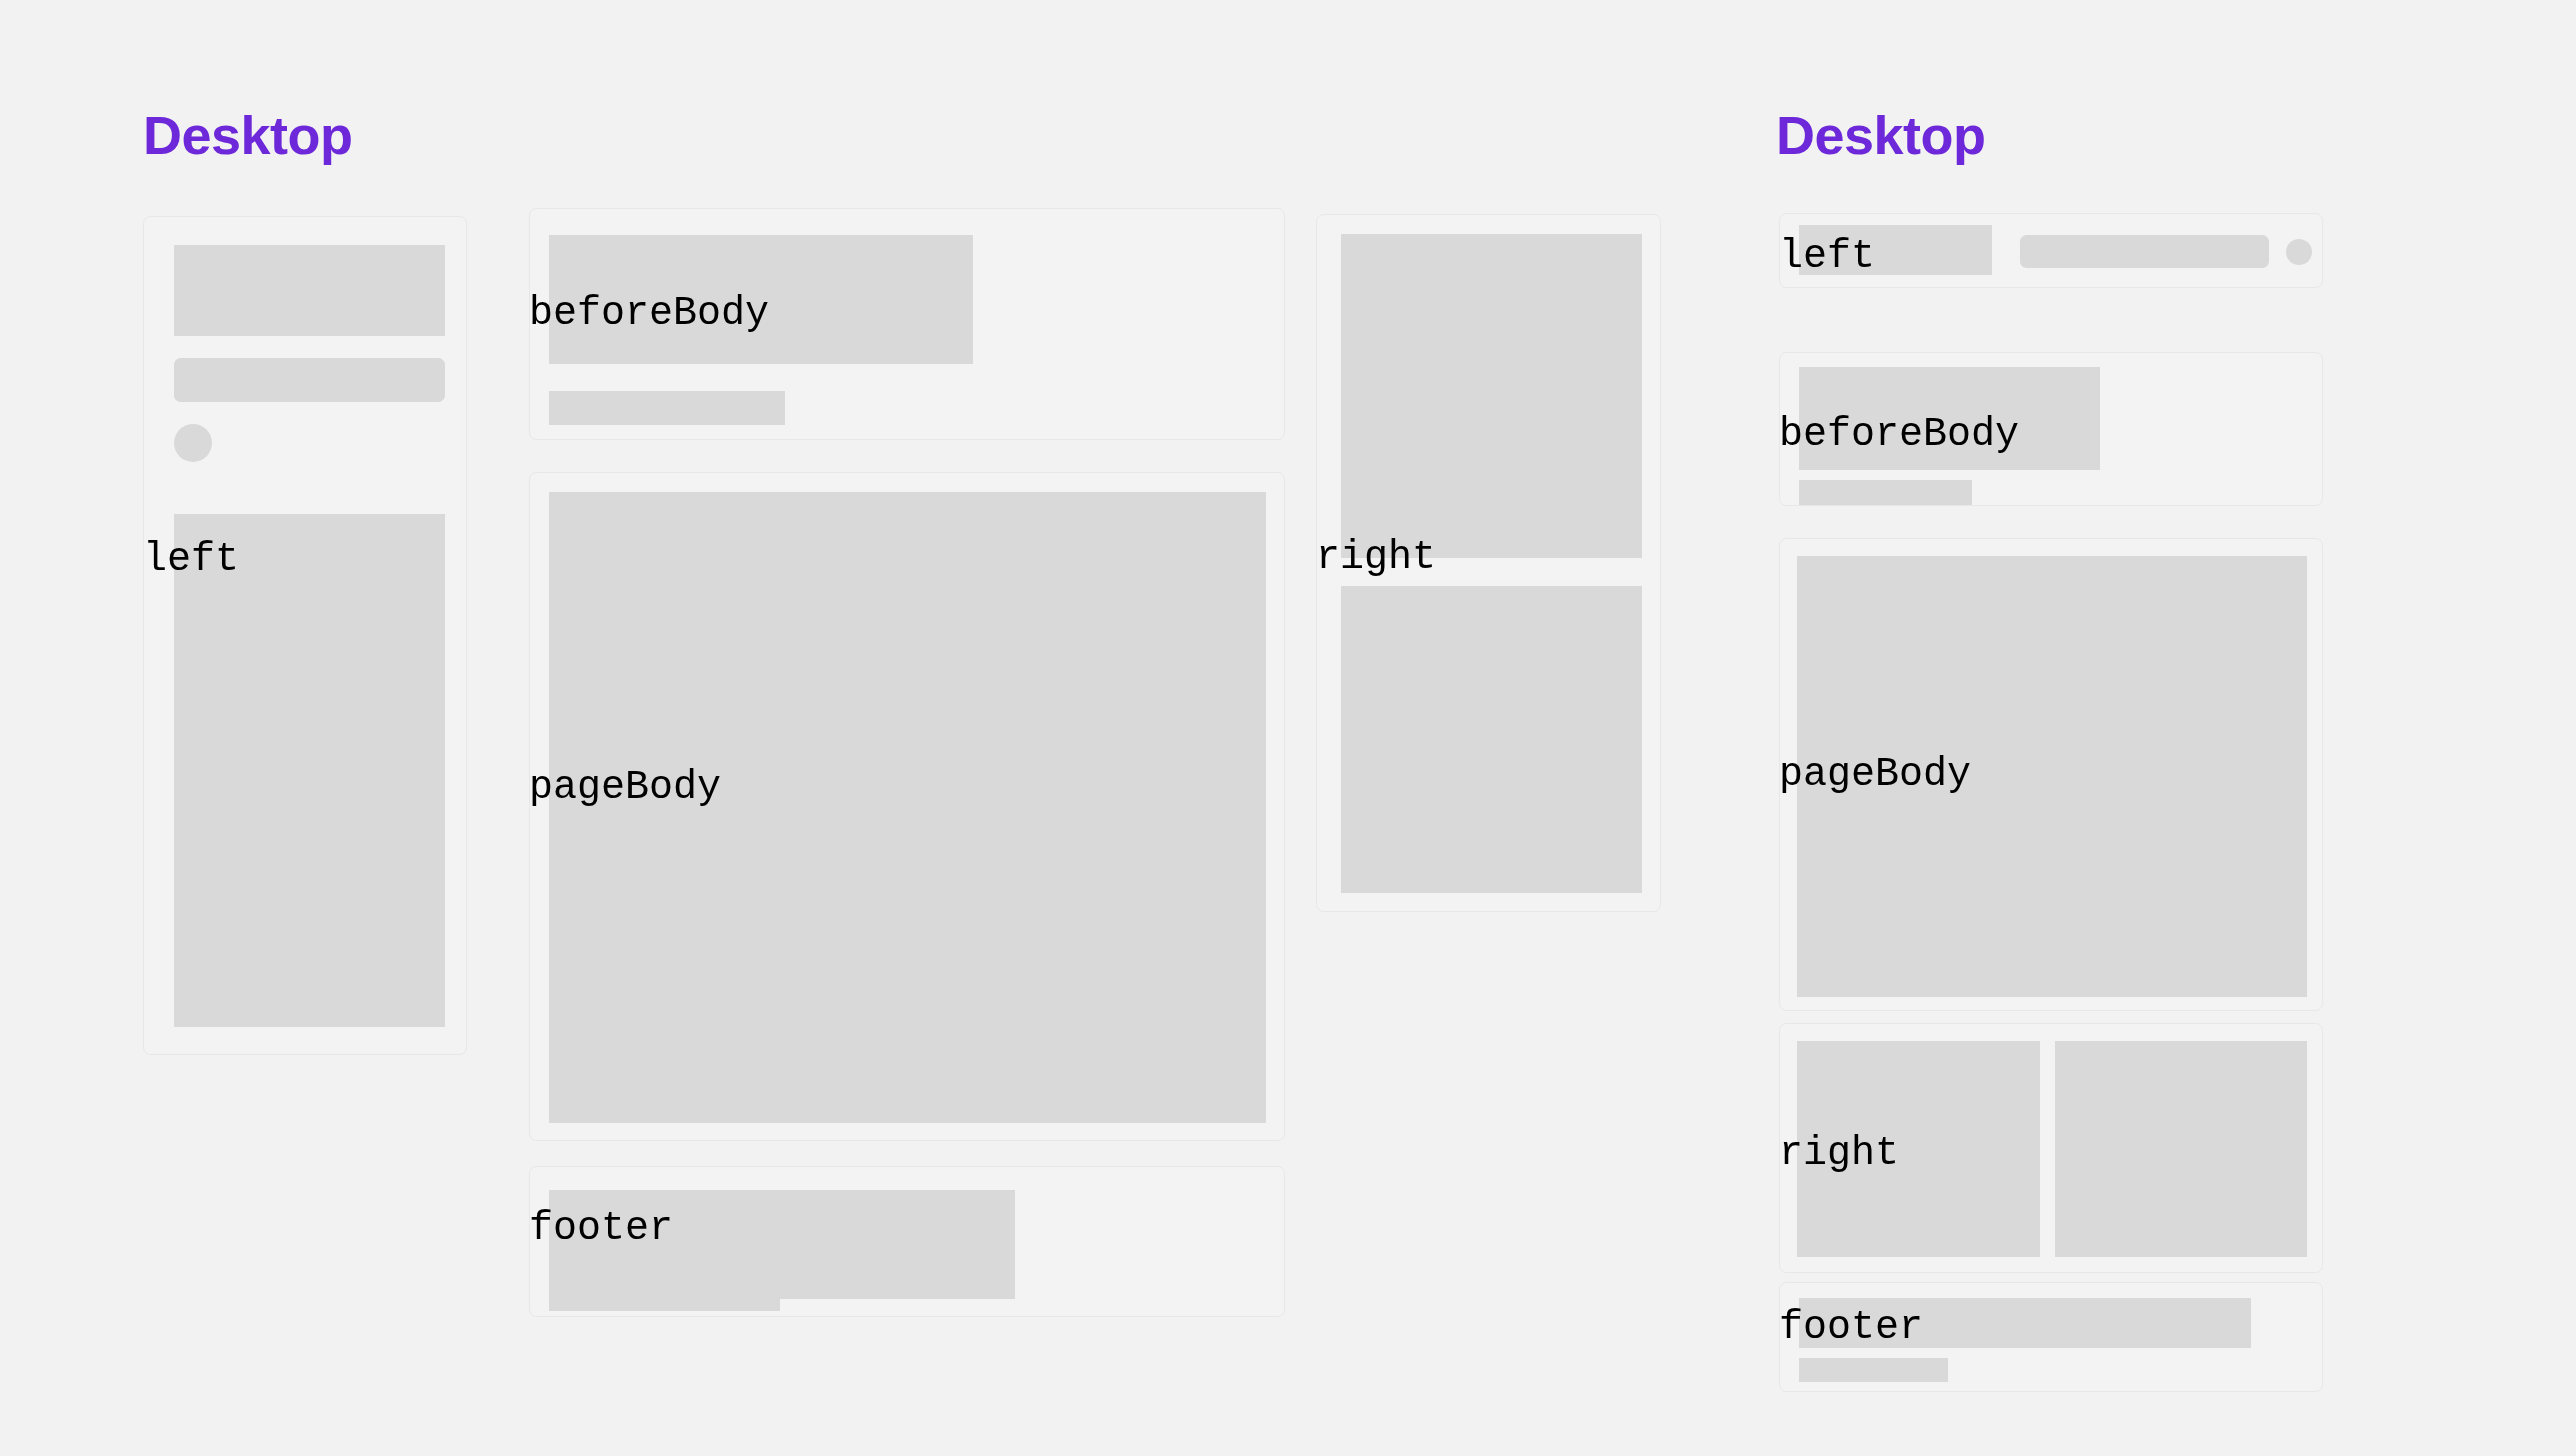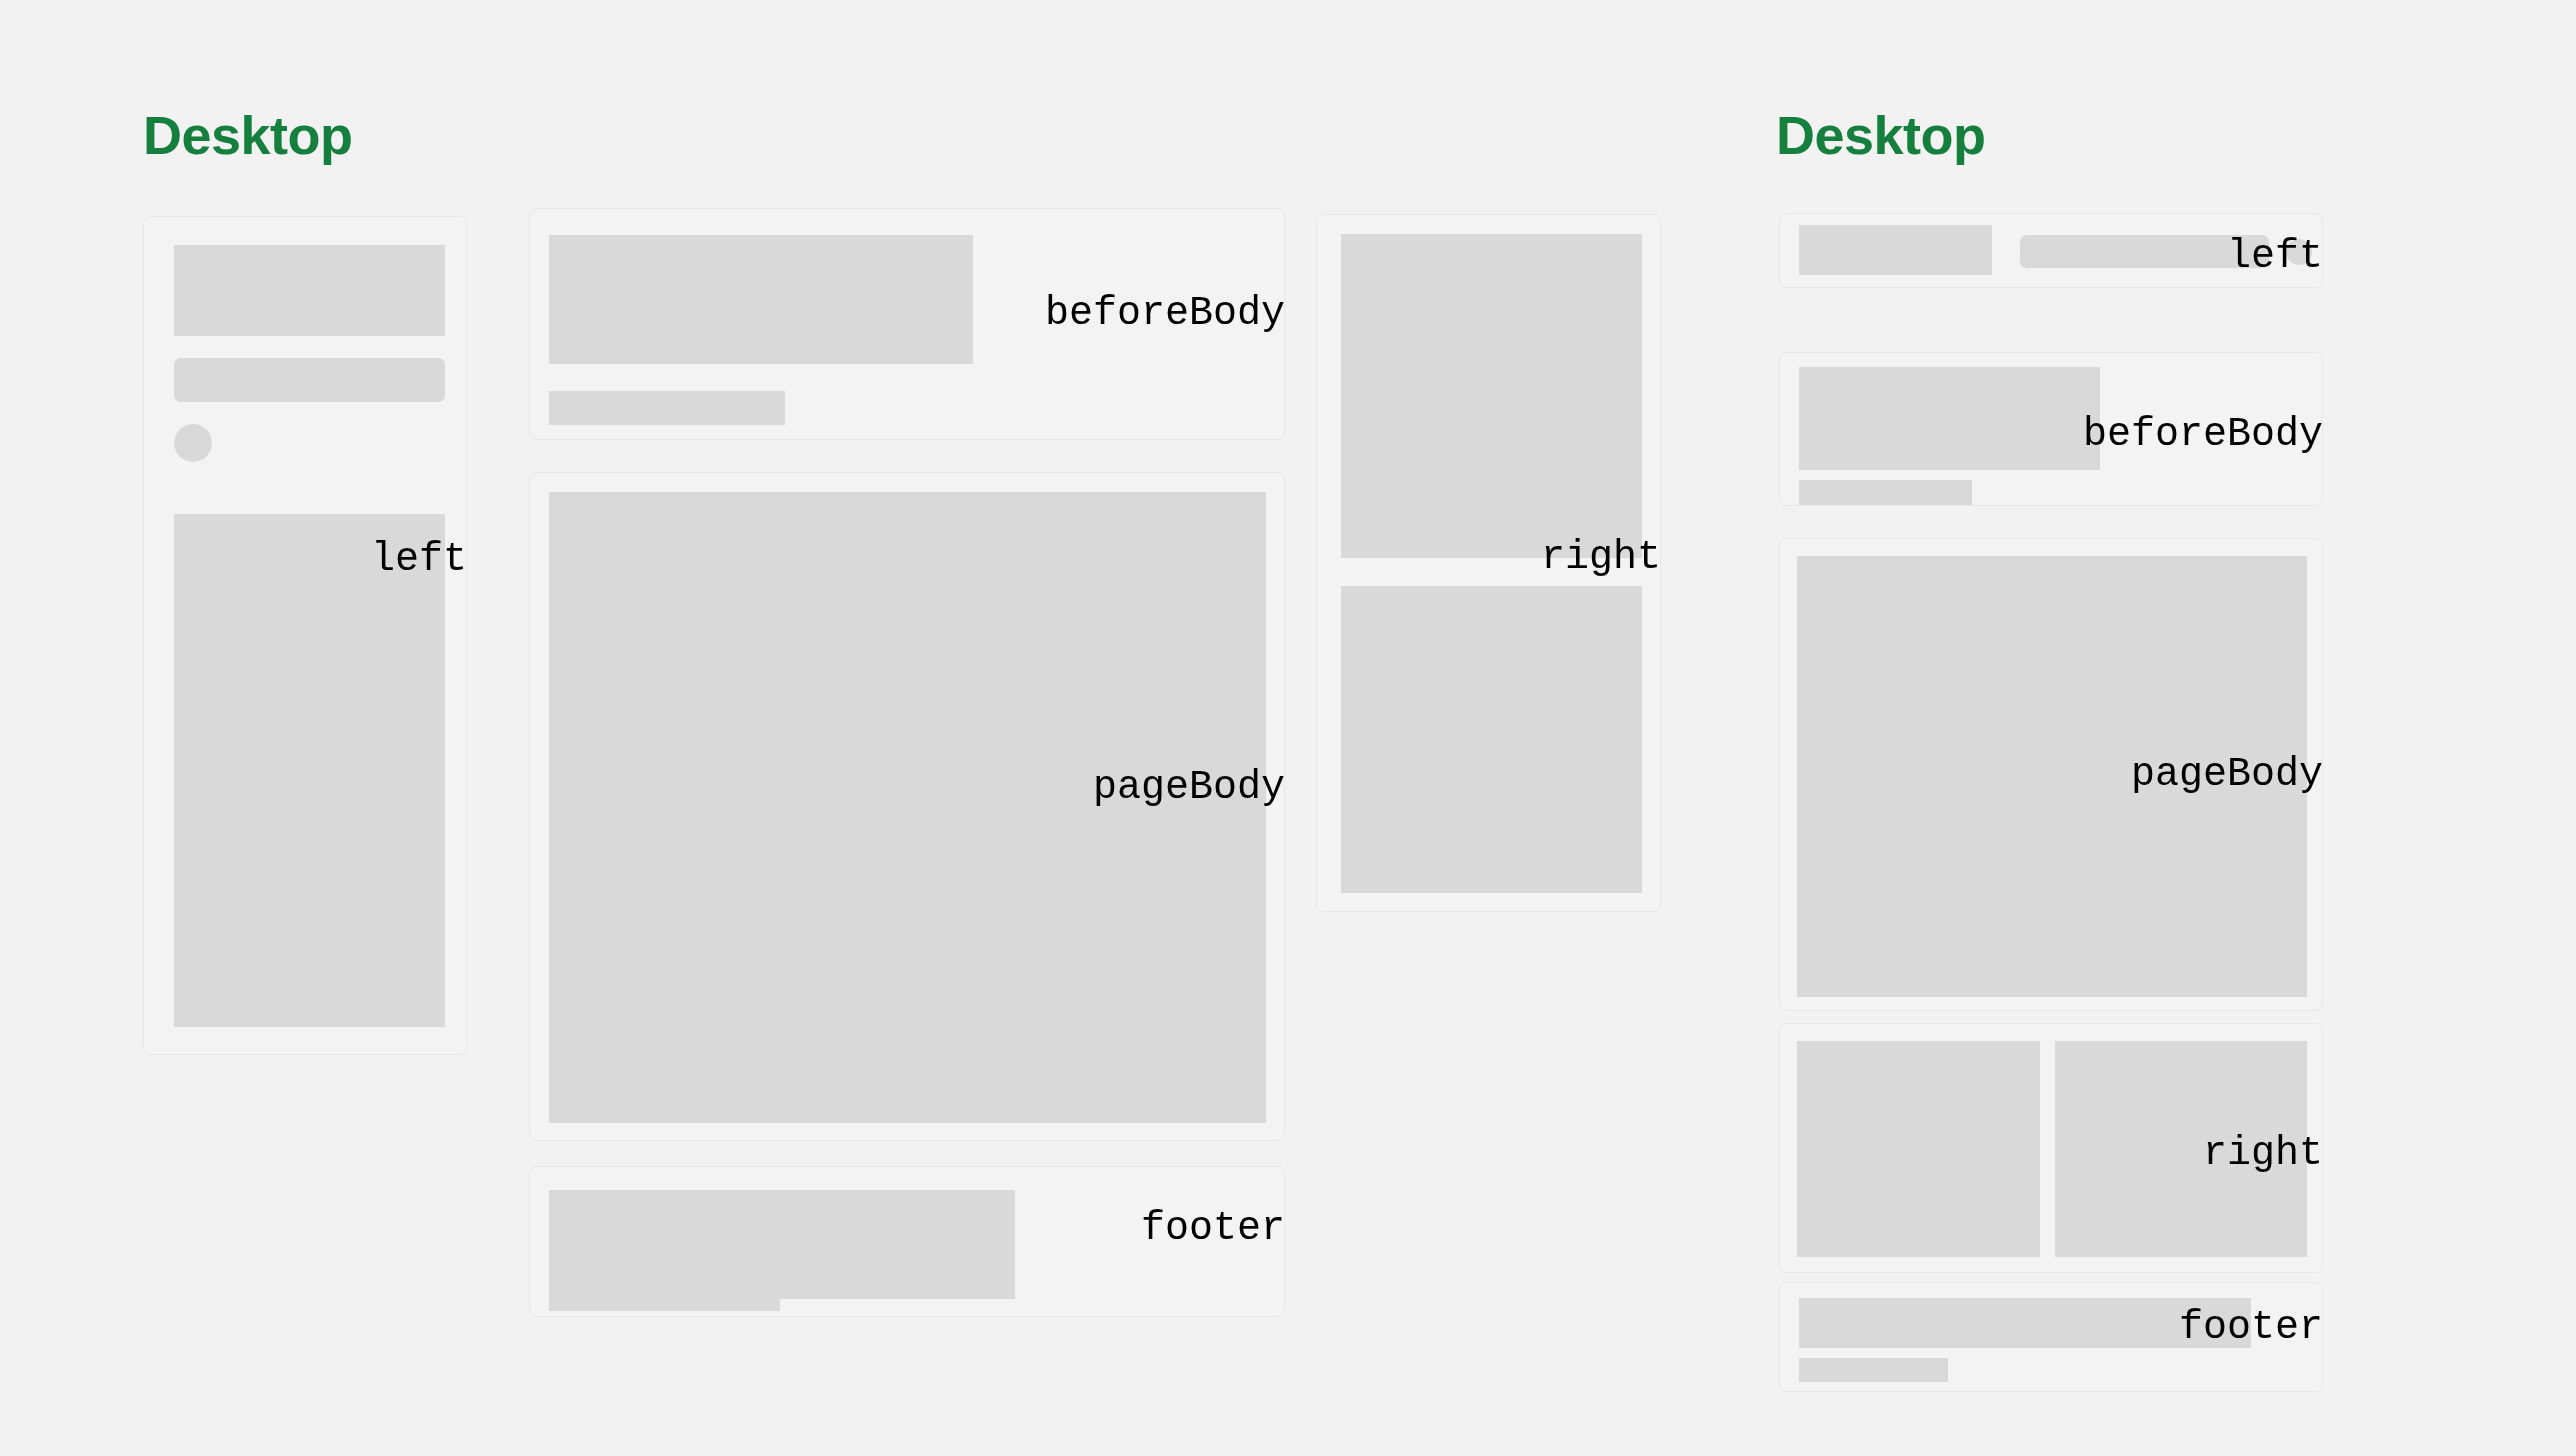--- a/index.html
+++ b/index.html
@@ -16,21 +16,21 @@
     position: relative;
   }
 
   
   .section-title {
     position: absolute;
     font-family: "Liberation Sans", sans-serif;
     font-weight: bold;
     font-size: 54px;
     line-height: 1;
-    color: #15803d;
+    color: #6d28d9;
     letter-spacing: -0.5px;
     white-space: nowrap;
   }
   #desktop-title { left: 143px; top: 72px; }
   #mobile-title  { left: 1776px; top: 72px; }
 
   
   .panel {
     position: absolute;
     background: #f3f3f3;
@@ -49,21 +49,21 @@
   .sk-circle { border-radius: 50%; }
 
   
   .slot-label {
     position: absolute;
     font-family: "Liberation Mono", "DejaVu Sans Mono", monospace;
     font-size: 40px;
     line-height: 1;
     color: #000000;
     white-space: nowrap;
-    text-align: right;
+    text-align: left;
     pointer-events: none;
   }
 
   
 
   
   #d-left-panel  { left: 143px;  top: 216px;  width: 324px;  height: 839px; }
   #d-left-b1     { left: 30px;   top: 28px;   width: 271px;  height: 91px; }
   #d-left-b2     { left: 30px;   top: 141px;  width: 271px;  height: 44px; }
   #d-left-circle { left: 30px;   top: 207px;  width: 38px;   height: 38px; }

